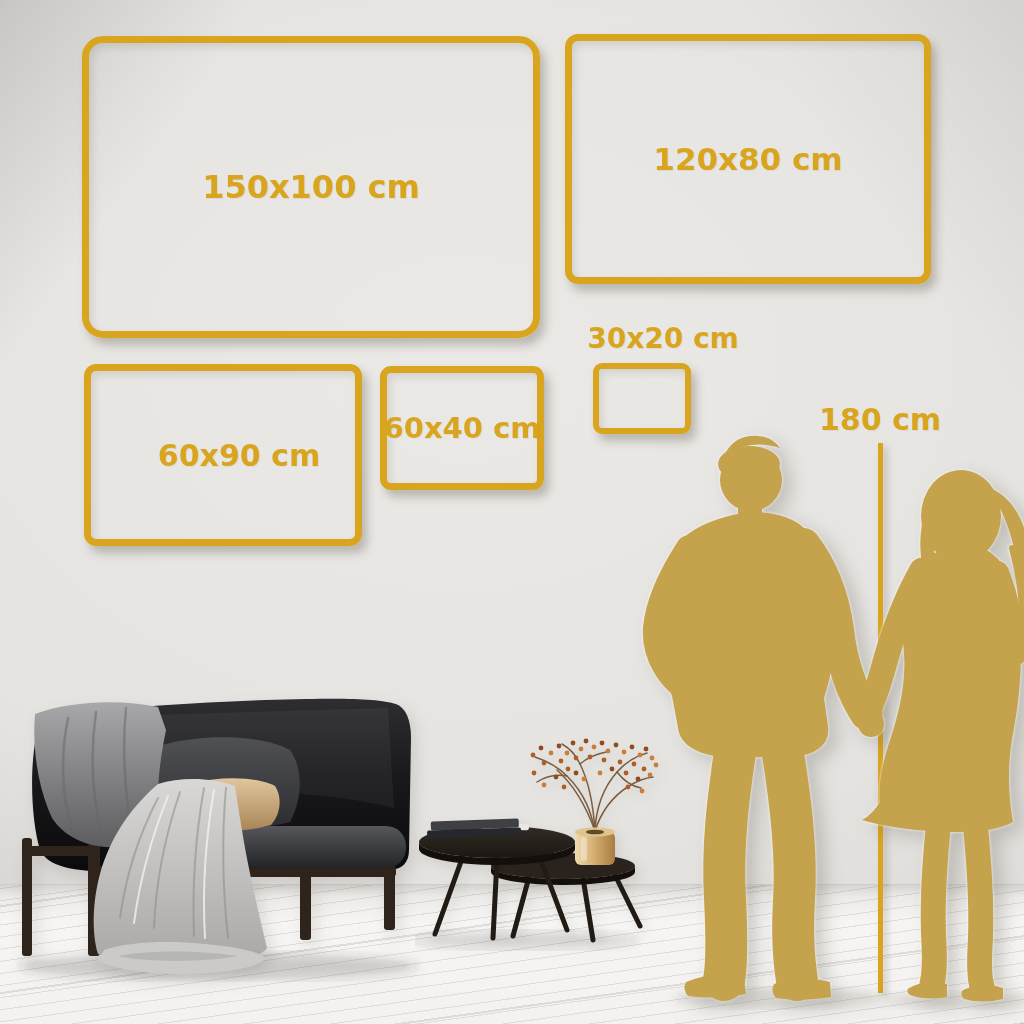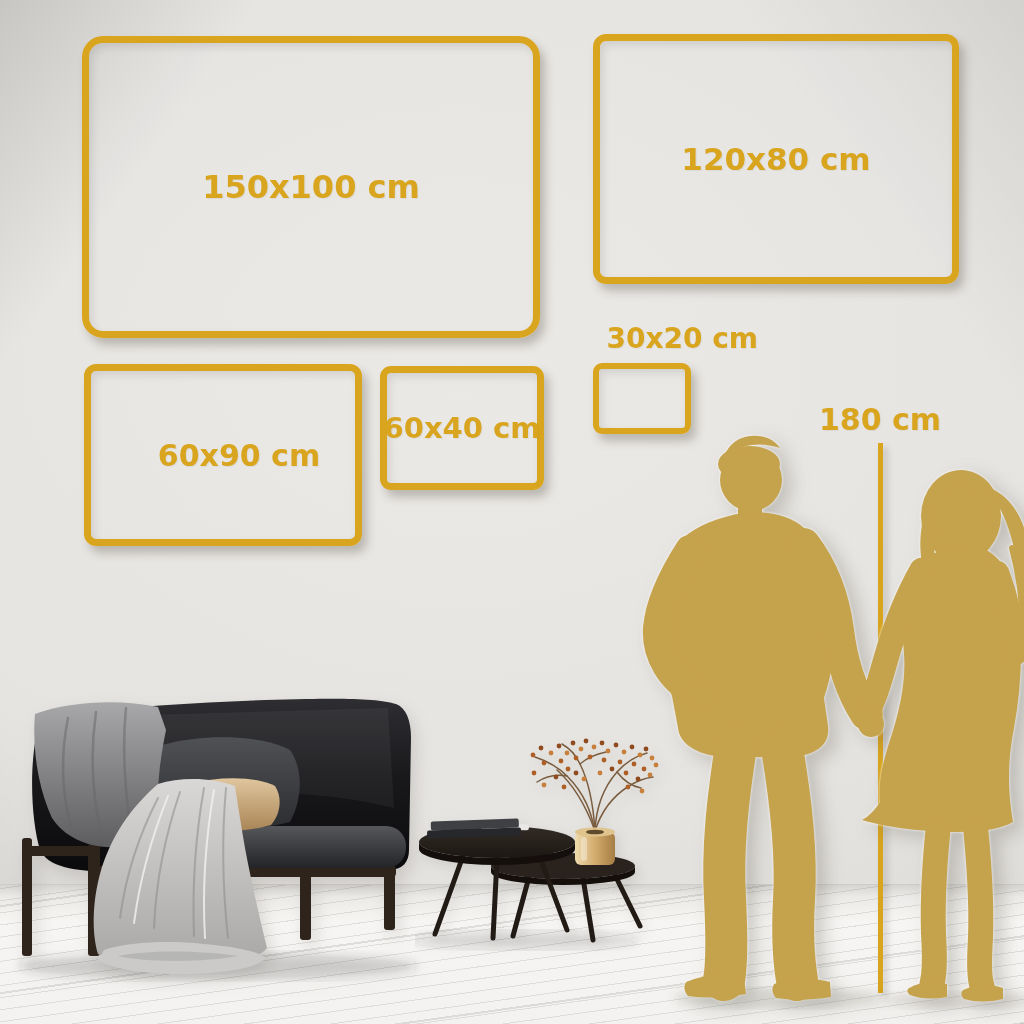--- a/index.html
+++ b/index.html
@@ -35,29 +35,29 @@
     display:flex; align-items:center; justify-content:center;
     box-shadow: 5px 7px 10px rgba(75,68,55,0.30), inset 3px 4px 8px rgba(0,0,0,0.10);
     background:rgba(255,255,255,0.03);
   }
   .frame-label{
     font-weight:bold; color:var(--accent-gold,#d9a51e); letter-spacing:0;
     text-shadow:1px 1px 1px rgba(0,0,0,0.06); white-space:nowrap;
   }
   .f1{ left:82px;  top:36px;  width:458px; height:302px; border-radius:21px; }
   .f1 .frame-label{ font-size:32px; }
-  .f2{ left:565px; top:34px;  width:366px; height:250px; border-radius:13px;margin-left:28px; }
+  .f2{ left:565px; top:34px;  width:366px; height:250px; border-radius:13px; }
   .f2 .frame-label{ font-size:31px; }
   .f3{ left:84px;  top:364px; width:278px; height:182px; border-radius:12px;padding-left:32px; }
   .f3 .frame-label{ font-size:30px; }
   .f4{ left:380px; top:366px; width:164px; height:124px; border-radius:11px; }
   .f4 .frame-label{ font-size:29px; }
   .f5{ left:593px; top:363px; width:98px;  height:71px;  border-radius:9px; border-width:6px; }
   .label-30{
-    position:absolute; left:568px; top:322px; width:190px; text-align:right;
+    position:absolute; left:568px; top:322px; width:190px; text-align:center;
     font-size:28px; font-weight:bold; color:var(--accent-gold,#d9a51e);
     text-shadow:1px 1px 1px rgba(0,0,0,0.06);
   }
 
   
   .h-label{
     position:absolute; left:796px; top:402px; width:168px; text-align:center;
     font-size:30px; font-weight:bold; color:var(--accent-gold,#d9a51e);
     text-shadow:1px 1px 1px rgba(0,0,0,0.06);
   }

